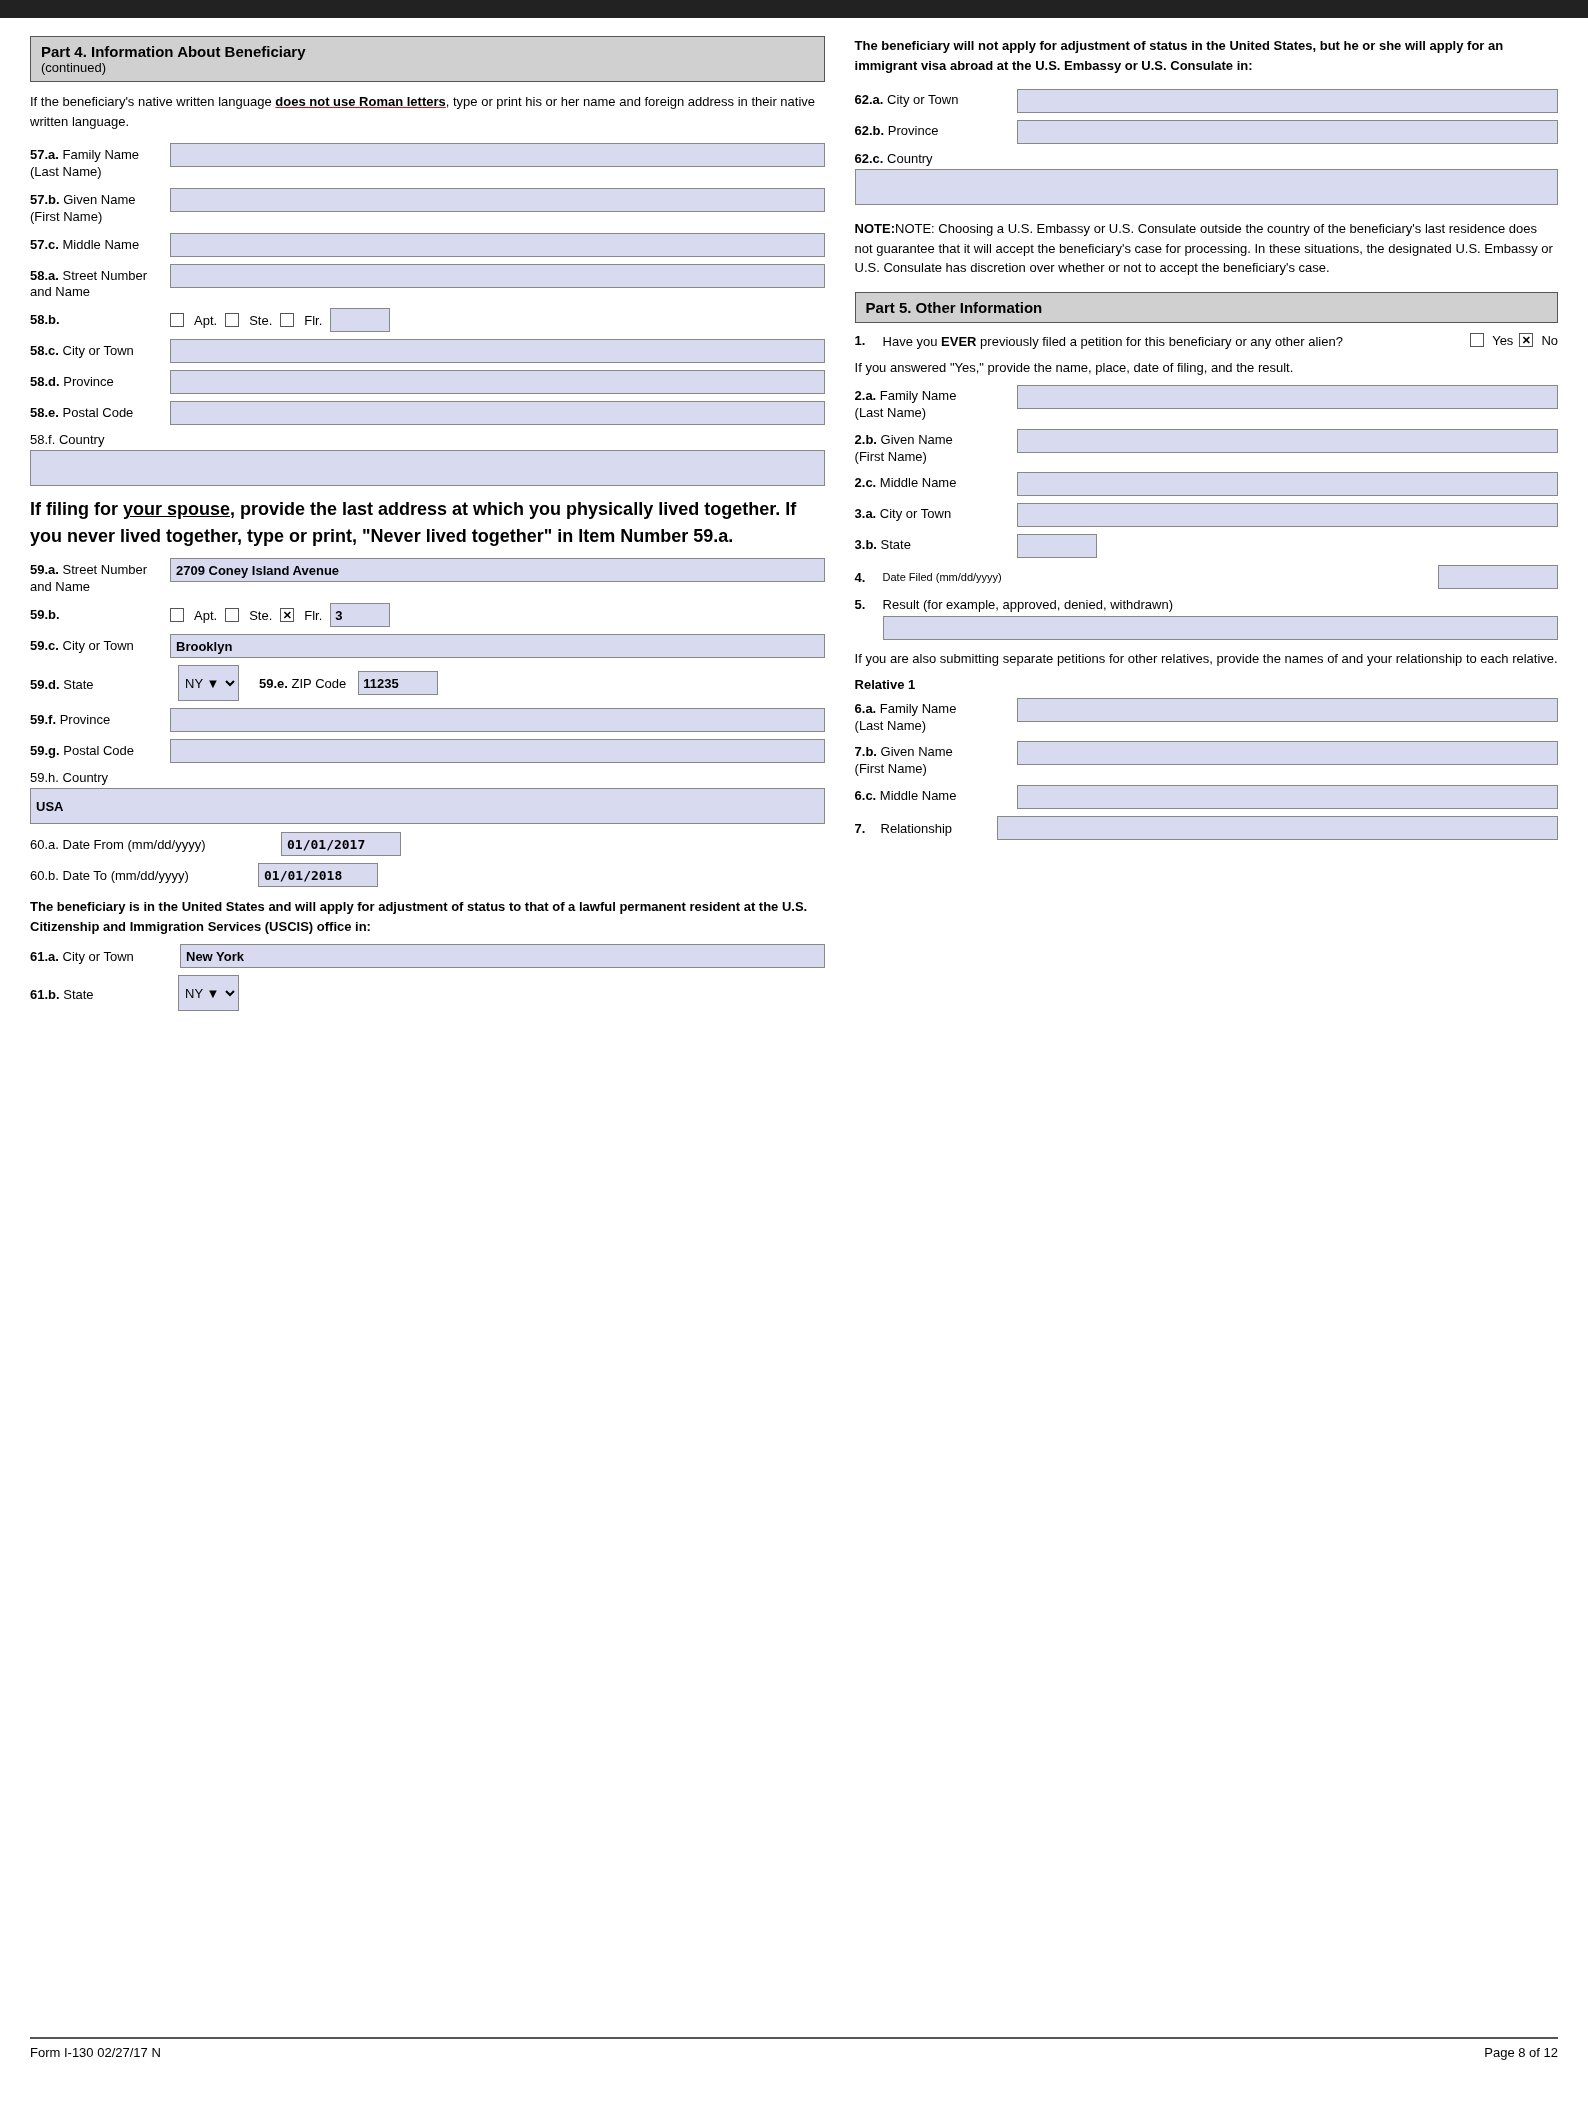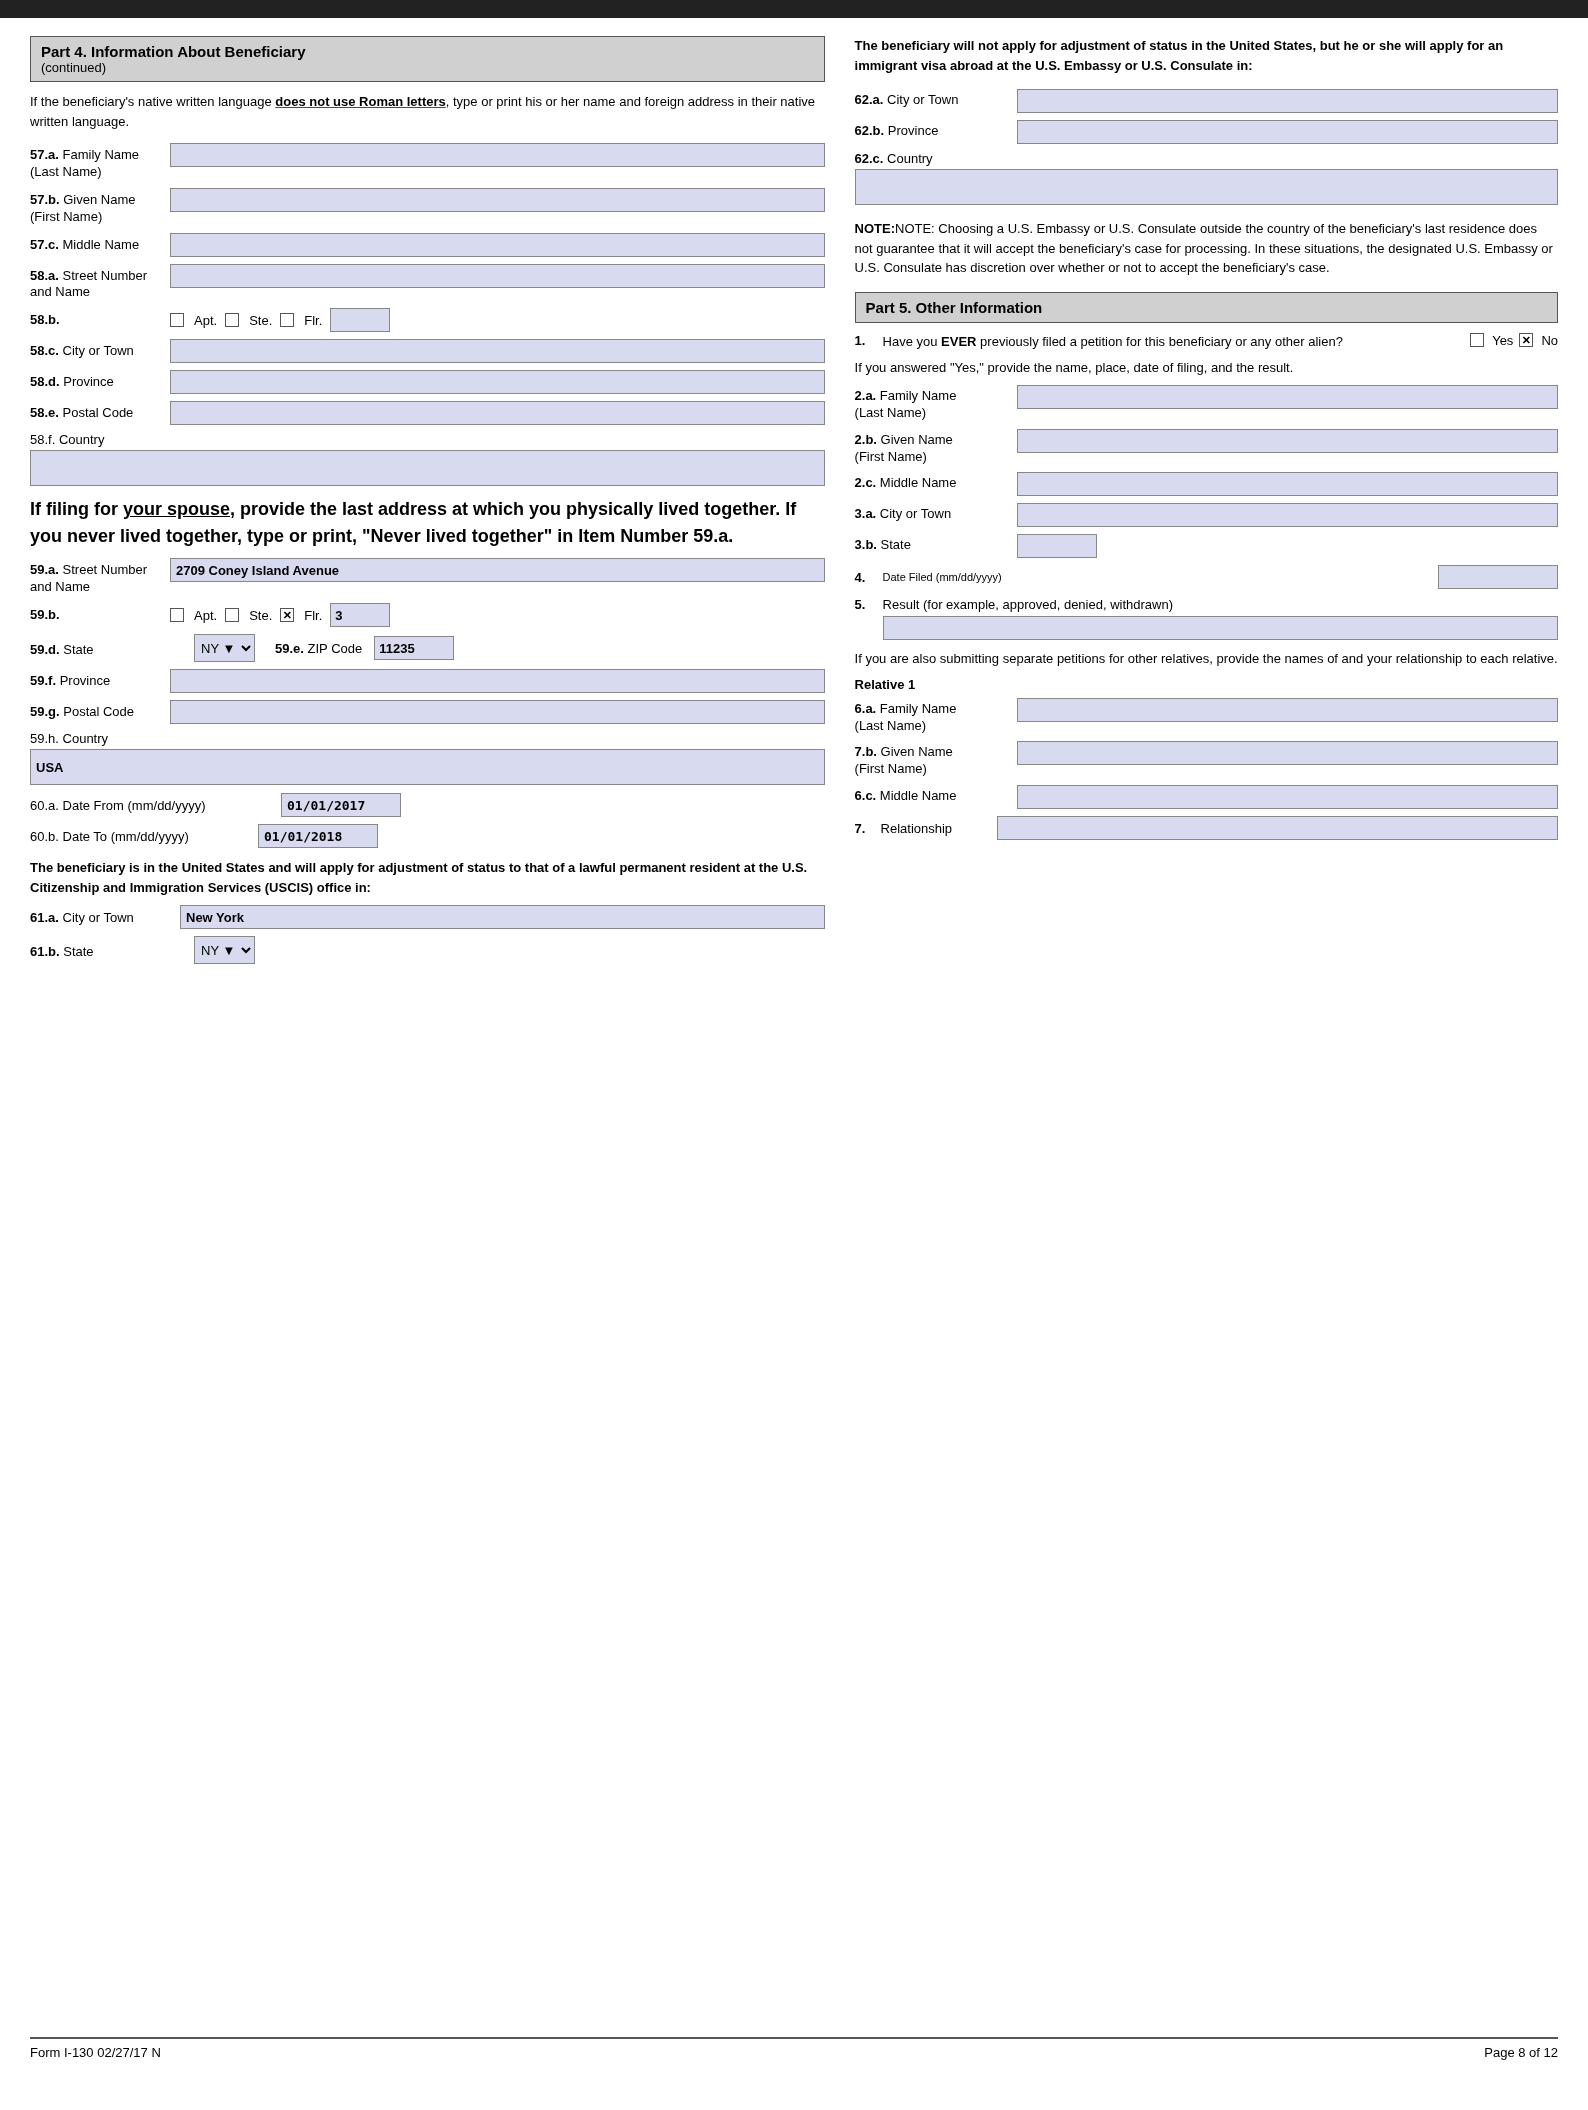--- a/index.html
+++ b/index.html
@@ -110,25 +110,24 @@
       font-size: 18px;
       margin: 10px 0 8px 0;
       line-height: 1.5;
     }
     .spouse-notice .underline {
       text-decoration: underline;
     }
     .state-select {
       background: #d8daf0;
       border: 1px solid #888;
-      height: 28px;
+      height: 36px;
       padding: 1px 2px;
       font-size: 13px;
       font-family: Arial, sans-serif;
-      margin-left: 16px;
     }
     .state-row {
       display: flex;
       align-items: center;
       gap: 8px;
       margin-bottom: 7px;
     }
     .state-row .field-label {
       min-width: 140px;
     }
@@ -384,20 +383,24 @@
           <div class="checkbox-inline"></div>
           <span>Apt.</span>
           <div class="checkbox-inline"></div>
           <span>Ste.</span>
           <div class="checkbox-inline checked" style="font-weight:bold;">✕</div>
           <span>Flr.</span>
           <input class="apt-input filled" type="text" value="3" style="font-weight: bold;">
         </div>
       </div>
 
+      <div class="form-row">
+        <div class="field-label"><span class="num">59.c.</span> City or Town</div>
+        <input class="input-field filled" type="text" value="Brooklyn" style="">
+      </div>
 
       <div class="state-row">
         <div class="field-label"><span class="num">59.d.</span> State</div>
         <select class="state-select">
           <option value="NY">NY ▼</option>
         </select>
         <span style="margin-left:12px;font-size:13px;"><b>59.e.</b>  ZIP Code</span>
         <input class="apt-input filled" type="text" value="11235" style="width: 80px; font-weight: bold; margin-left: 4px;">
       </div>
 

